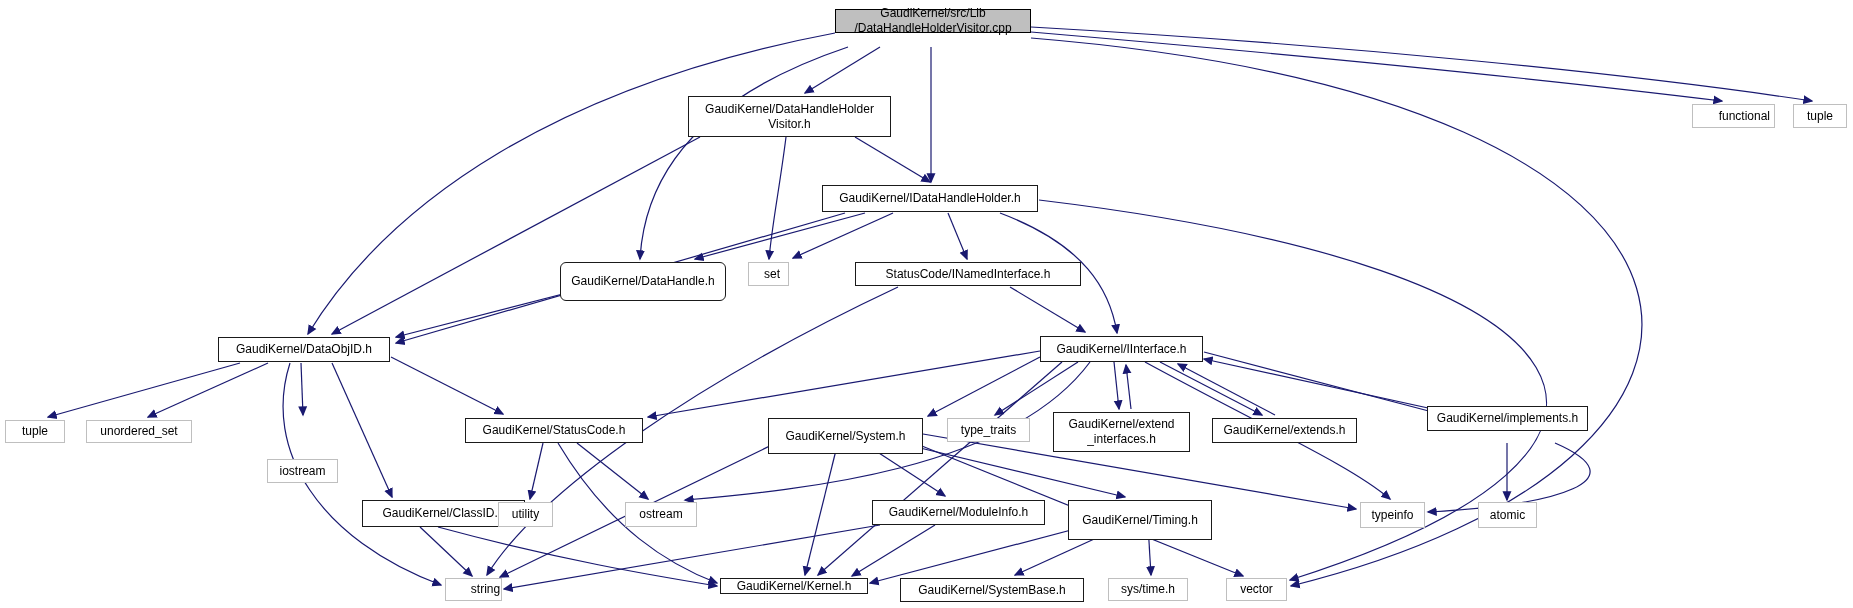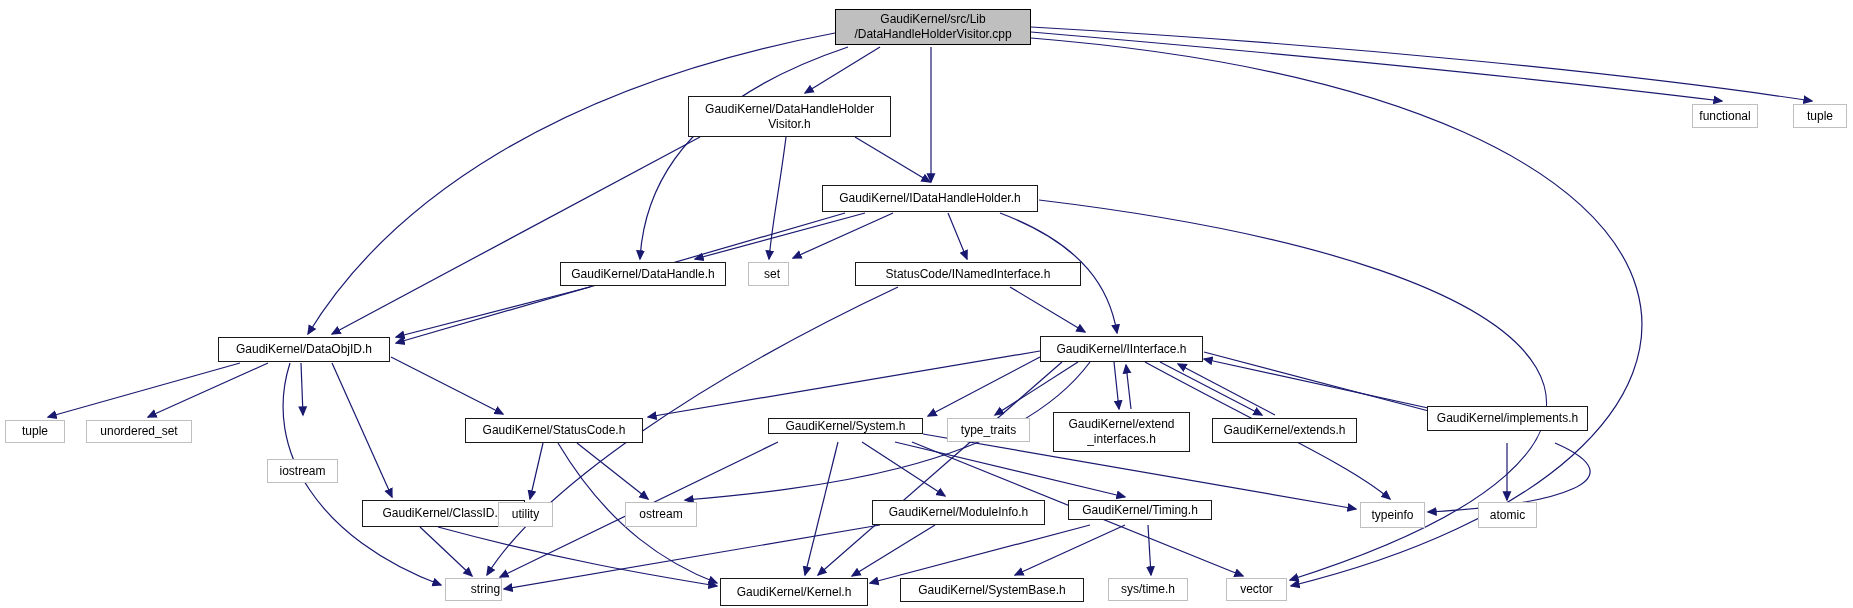--- a/index.html
+++ b/index.html
@@ -90,32 +90,32 @@
         <path d="M 438,527 C 560,560 650,575 717,586" class="edge" marker-end="url(#arrow)"></path>
         <path d="M 420,527 L 472,576" class="edge" marker-end="url(#arrow)"></path>
         <path d="M 935,525 L 852,576" class="edge" marker-end="url(#arrow)"></path>
         <path d="M 880,525 L 504,589" class="edge" marker-end="url(#arrow)"></path>
         <path d="M 1090,525 L 870,583" class="edge" marker-end="url(#arrow)"></path>
         <path d="M 1125,525 L 1015,575" class="edge" marker-end="url(#arrow)"></path>
         <path d="M 1148,525 L 1151,575" class="edge" marker-end="url(#arrow)"></path>
       </g>
   </svg>
   <div id="nodes">
-      <div class="node source" style="left: 835px; top: 9px; width: 196px; height: 36px;">
+      <div class="node source" style="left: 835px; top: 9px; width: 196px; height: 24px;">
         <div>GaudiKernel/src/Lib</div>
         <div>/DataHandleHolderVisitor.cpp</div>
       </div>
       <div class="node project" style="left: 688px; top: 96px; width: 203px; height: 41px;">
         <div>GaudiKernel/DataHandleHolder</div>
         <div>Visitor.h</div>
       </div>
       <div class="node project" style="left: 822px; top: 185px; width: 216px; height: 27px;">
         <div>GaudiKernel/IDataHandleHolder.h</div>
       </div>
-      <div class="node project" style="left: 560px; top: 262px; width: 166px; height: 24px;">
+      <div class="node project" style="left: 560px; top: 262px; width: 166px; height: 39px; border-radius: 6px;">
         <div>GaudiKernel/DataHandle.h</div>
       </div>
       <div class="node system" style="left: 748px; top: 262px; width: 41px; height: 24px; padding-left: 11px;">
         <div>set</div>
       </div>
       <div class="node project" style="left: 855px; top: 262px; width: 226px; height: 24px;">
         <div>StatusCode/INamedInterface.h</div>
       </div>
       <div class="node project" style="left: 218px; top: 337px; width: 172px; height: 25px;">
         <div>GaudiKernel/DataObjID.h</div>
@@ -128,21 +128,21 @@
       </div>
       <div class="node system" style="left: 86px; top: 420px; width: 106px; height: 23px;">
         <div>unordered_set</div>
       </div>
       <div class="node system" style="left: 267px; top: 419px; width: 71px; height: 24px; margin-top: 40px;">
         <div>iostream</div>
       </div>
       <div class="node project" style="left: 465px; top: 418px; width: 178px; height: 25px;">
         <div>GaudiKernel/StatusCode.h</div>
       </div>
-      <div class="node project" style="left: 768px; top: 418px; width: 155px; height: 16px;">
+      <div class="node project" style="left: 768px; top: 418px; width: 155px; height: 36px;">
         <div>GaudiKernel/System.h</div>
       </div>
       <div class="node system" style="left: 947px; top: 418px; width: 83px; height: 24px;">
         <div>type_traits</div>
       </div>
       <div class="node project" style="left: 1053px; top: 412px; width: 137px; height: 40px;">
         <div>GaudiKernel/extend</div>
         <div>_interfaces.h</div>
       </div>
       <div class="node project" style="left: 1212px; top: 418px; width: 145px; height: 25px;">
@@ -156,44 +156,44 @@
       </div>
       <div class="node system" style="left: 498px; top: 502px; width: 55px; height: 25px;">
         <div>utility</div>
       </div>
       <div class="node system" style="left: 625px; top: 502px; width: 72px; height: 25px;">
         <div>ostream</div>
       </div>
       <div class="node project" style="left: 872px; top: 500px; width: 173px; height: 25px;">
         <div>GaudiKernel/ModuleInfo.h</div>
       </div>
-      <div class="node project" style="left: 1068px; top: 500px; width: 144px; height: 20px;">
+      <div class="node project" style="left: 1068px; top: 500px; width: 144px; height: 40px;">
         <div>GaudiKernel/Timing.h</div>
       </div>
       <div class="node system" style="left: 1360px; top: 502px; width: 65px; height: 26px;">
         <div>typeinfo</div>
       </div>
       <div class="node system" style="left: 1478px; top: 502px; width: 59px; height: 26px;">
         <div>atomic</div>
       </div>
       <div class="node system" style="left: 445px; top: 578px; width: 57px; height: 23px; padding-left: 28px;">
         <div>string</div>
       </div>
-      <div class="node project" style="left: 720px; top: 578px; width: 148px; height: 28px;">
+      <div class="node project" style="left: 720px; top: 578px; width: 148px; height: 16px;">
         <div>GaudiKernel/Kernel.h</div>
       </div>
       <div class="node project" style="left: 900px; top: 578px; width: 184px; height: 24px;">
         <div>GaudiKernel/SystemBase.h</div>
       </div>
       <div class="node system" style="left: 1108px; top: 578px; width: 80px; height: 23px;">
         <div>sys/time.h</div>
       </div>
       <div class="node system" style="left: 1226px; top: 578px; width: 61px; height: 23px;">
         <div>vector</div>
       </div>
-      <div class="node system" style="left: 1692px; top: 104px; width: 66px; height: 24px;">
+      <div class="node system" style="left: 1692px; top: 104px; width: 83px; height: 24px; align-items: flex-end;">
         <div>functional</div>
       </div>
       <div class="node system" style="left: 1793px; top: 104px; width: 54px; height: 24px;">
         <div>tuple</div>
       </div>
     </div>
 </div>
 
 </body></html>

